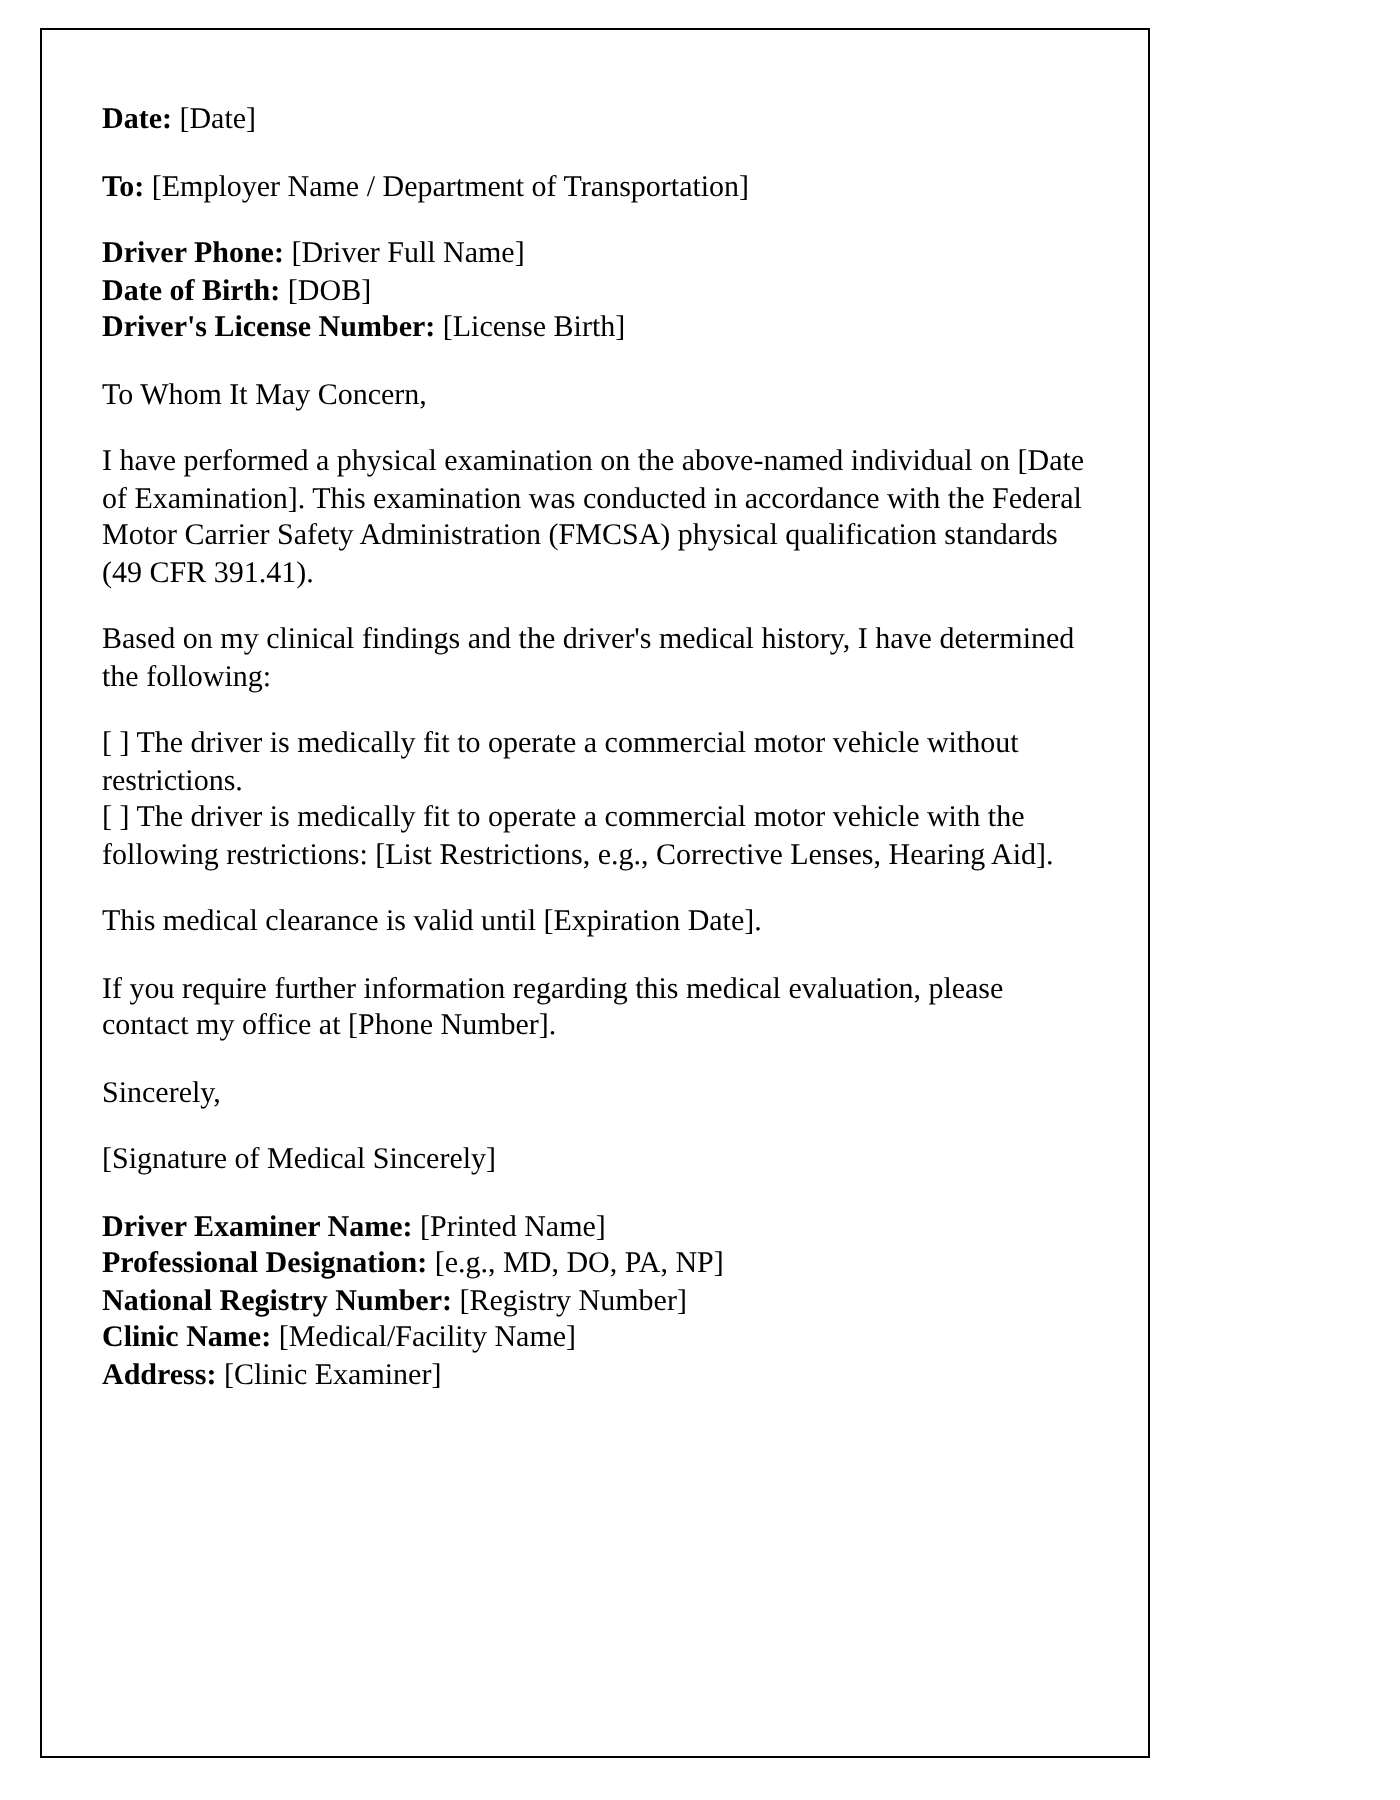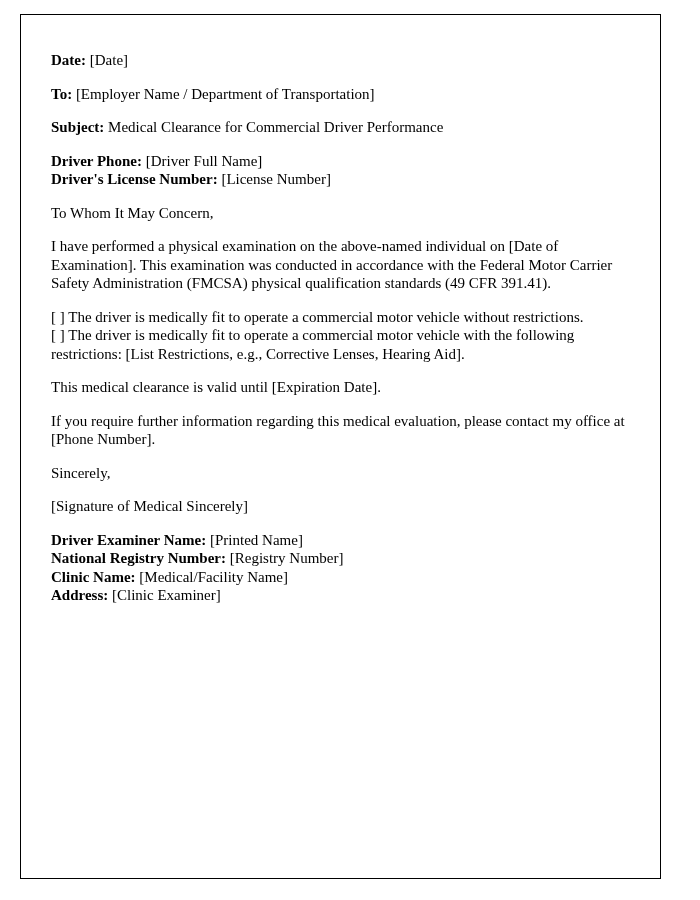--- a/index.html
+++ b/index.html
@@ -7,21 +7,21 @@
     margin: 0;
     padding: 0;
     width: 700px;
     height: 900px;
     background: #ffffff;
   }
   .page {
     position: absolute;
     left: 20px;
     top: 14px;
-    width: 641px;
+    width: 555px;
     height: 865px;
     border: 1px solid #000000;
     padding: 36px 29px 20px 30px;
     background: #ffffff;
     color: #000000;
     font-family: "Liberation Serif", "DejaVu Serif", serif;
     font-size: 15px;
     line-height: 18.5px;
   }
   .block { margin: 0 0 15px 0; }
@@ -36,60 +36,65 @@
   <p class="block">
     <strong>Date:</strong>
     <span>[Date]</span>
   </p>
 
   <p class="block">
     <strong>To:</strong>
     <span>[Employer Name / Department of Transportation]</span>
   </p>
 
-  <p class="block">
-    <strong>Subject:</strong>
-    <span>Medical Clearance for Commercial Driver Performance</span>
-  </p>
 
   <p class="block">
     <span class="line">
       <strong>Driver Phone:</strong>
       <span>[Driver Full Name]</span>
     </span>
     <span class="line">
+      <strong>Date of Birth:</strong>
+      <span>[DOB]</span>
+    </span>
+    <span class="line">
       <strong>Driver's License Number:</strong>
-      <span>[License Number]</span>
+      <span>[License Birth]</span>
     </span>
   </p>
 
   <p class="block">To Whom It May Concern,</p>
 
   <p class="block">I have performed a physical examination on the above-named individual on [Date of Examination]. This examination was conducted in accordance with the Federal Motor Carrier Safety Administration (FMCSA) physical qualification standards (49 CFR 391.41).</p>
 
+  <p class="block">Based on my clinical findings and the driver's medical history, I have determined the following:</p>
 
   <p class="block">
     <span class="line">[ ] The driver is medically fit to operate a commercial motor vehicle without restrictions.</span>
     <span class="line">[ ] The driver is medically fit to operate a commercial motor vehicle with the following restrictions: [List Restrictions, e.g., Corrective Lenses, Hearing Aid].</span>
   </p>
 
   <p class="block">This medical clearance is valid until [Expiration Date].</p>
 
   <p class="block">If you require further information regarding this medical evaluation, please contact my office at [Phone Number].</p>
 
   <p class="block">Sincerely,</p>
 
   <p class="block">[Signature of Medical Sincerely]</p>
 
   <p class="block">
     <span class="line">
       <strong>Driver Examiner Name:</strong>
       <span>[Printed Name]</span>
     </span>
     <span class="line">
+      <strong>Professional Designation:</strong>
+      <span>[e.g., MD, DO, PA, NP]</span>
+    </span>
+    <span class="line">
       <strong>National Registry Number:</strong>
       <span>[Registry Number]</span>
     </span>
     <span class="line">
       <strong>Clinic Name:</strong>
       <span>[Medical/Facility Name]</span>
     </span>
     <span class="line">
       <strong>Address:</strong>
       <span>[Clinic Examiner]</span>

